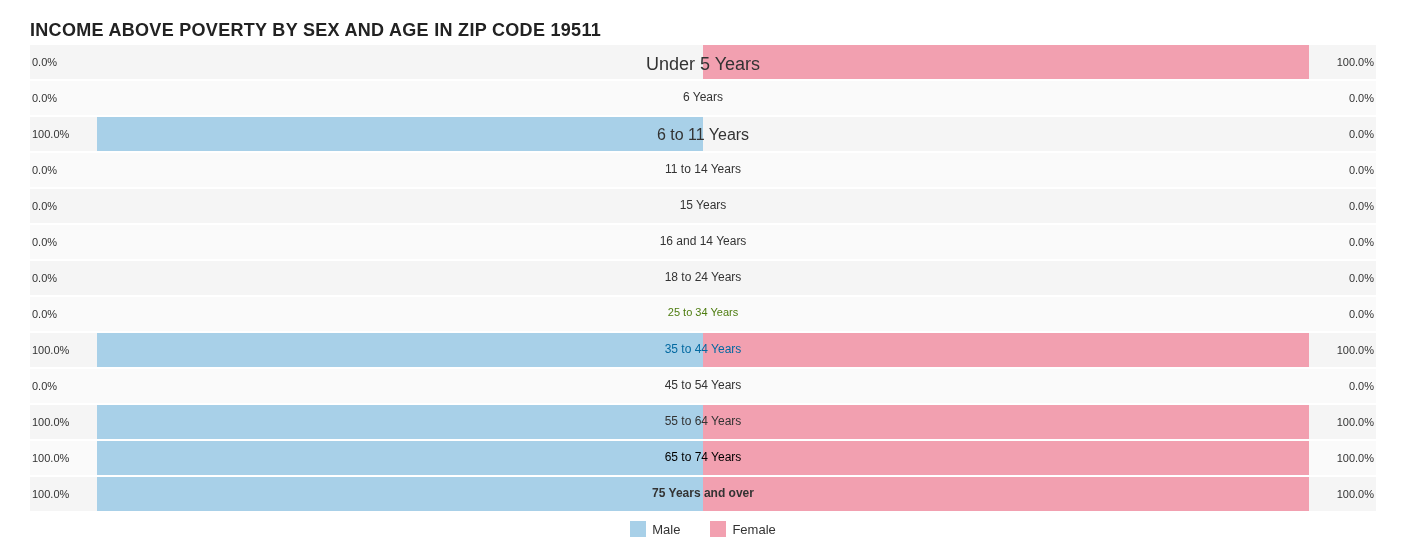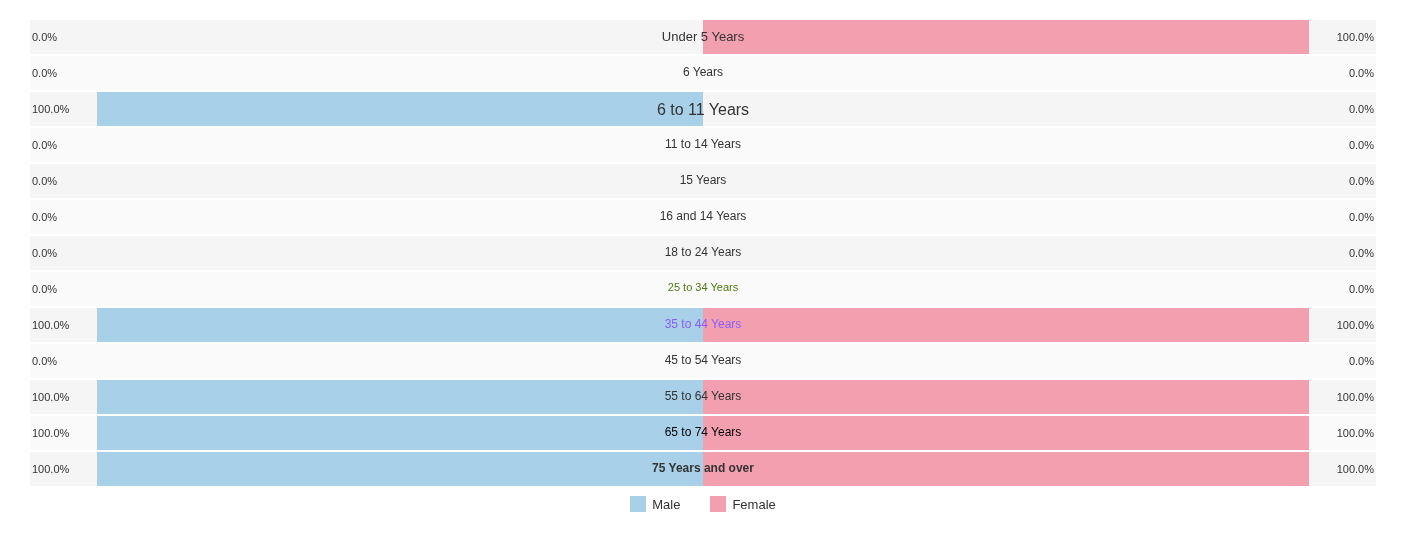--- a/index.html
+++ b/index.html
@@ -50,31 +50,32 @@
       width: 16px;
       height: 16px;
     }
     .legend-box.male { background: #a8d0e8; }
     .legend-box.female { background: #f2a0b0; }
   </style>
 </head>
 <body>
 
 <div>
+  <div class="chart-title">INCOME ABOVE POVERTY BY SEX AND AGE IN ZIP CODE 19511</div>
 
   <div class="chart-area" id="chart-area">
 
   <div class="row-wrapper" style="position: relative; height: 34px; margin-bottom: 2px; background: rgb(245, 245, 245);">
         <div style="display: flex; width: 100%; height: 100%; position: relative; align-items: center;">
           <div style="width: 50%; height: 100%; position: relative; overflow: visible;"></div>
           <div style="width: 50%; height: 100%; position: relative; overflow: visible;">
             <div style="position: absolute; left: 0px; top: 0px; height: 100%; width: 90%; background: rgb(242, 160, 176);"></div>
           </div>
         </div>
-        <div style="position: absolute; left: 50%; transform: translateX(-50%); z-index: 10; font-size: 13px; color: rgb(51, 51, 51); white-space: nowrap; top: 50%; margin-top: -8px; pointer-events: none;">Under 5 Years</div>
+        <div style="position: absolute; left: 50%; transform: translateX(-50%); z-index: 10; font-size: 18px; color: rgb(51, 51, 51); white-space: nowrap; top: 50%; margin-top: -8px; pointer-events: none;">Under 5 Years</div>
         <div style="position: absolute; left: 2px; top: 50%; transform: translateY(-50%); font-size: 11px; color: rgb(51, 51, 51); z-index: 5; white-space: nowrap;">0.0%</div>
         <div style="position: absolute; right: 2px; top: 50%; transform: translateY(-50%); font-size: 11px; color: rgb(51, 51, 51); z-index: 5; white-space: nowrap;">100.0%</div>
       </div>
       <div class="row-wrapper" style="position: relative; height: 34px; margin-bottom: 2px; background: rgb(250, 250, 250);">
         <div style="display: flex; width: 100%; height: 100%; position: relative; align-items: center;">
           <div style="width: 50%; height: 100%; position: relative; overflow: visible;"></div>
           <div style="width: 50%; height: 100%; position: relative; overflow: visible;"></div>
         </div>
         <div style="position: absolute; left: 50%; transform: translateX(-50%); z-index: 10; font-size: 12px; color: rgb(51, 51, 51); white-space: nowrap; top: 50%; margin-top: -8px; pointer-events: none;">6 Years</div>
         <div style="position: absolute; left: 2px; top: 50%; transform: translateY(-50%); font-size: 11px; color: rgb(51, 51, 51); z-index: 5; white-space: nowrap;">0.0%</div>
@@ -138,21 +139,21 @@
       </div>
       <div class="row-wrapper" style="position: relative; height: 34px; margin-bottom: 2px; background: rgb(245, 245, 245);">
         <div style="display: flex; width: 100%; height: 100%; position: relative; align-items: center;">
           <div style="width: 50%; height: 100%; position: relative; overflow: visible;">
             <div style="position: absolute; right: 0px; top: 0px; height: 100%; width: 90%; background: rgb(168, 208, 232);"></div>
           </div>
           <div style="width: 50%; height: 100%; position: relative; overflow: visible;">
             <div style="position: absolute; left: 0px; top: 0px; height: 100%; width: 90%; background: rgb(242, 160, 176);"></div>
           </div>
         </div>
-        <div style="position: absolute; left: 50%; transform: translateX(-50%); z-index: 10; font-size: 12px; color: #8b5cf6; white-space: nowrap; top: 50%; margin-top: -8px; pointer-events: none;">35 to 44 Years</div>
+        <div style="position: absolute; left: 50%; transform: translateX(-50%); z-index: 10; font-size: 12px; color: #0369a1; white-space: nowrap; top: 50%; margin-top: -8px; pointer-events: none;">35 to 44 Years</div>
         <div style="position: absolute; left: 2px; top: 50%; transform: translateY(-50%); font-size: 11px; color: rgb(51, 51, 51); z-index: 5; white-space: nowrap;">100.0%</div>
         <div style="position: absolute; right: 2px; top: 50%; transform: translateY(-50%); font-size: 11px; color: rgb(51, 51, 51); z-index: 5; white-space: nowrap;">100.0%</div>
       </div>
       <div class="row-wrapper" style="position: relative; height: 34px; margin-bottom: 2px; background: rgb(250, 250, 250);">
         <div style="display: flex; width: 100%; height: 100%; position: relative; align-items: center;">
           <div style="width: 50%; height: 100%; position: relative; overflow: visible;"></div>
           <div style="width: 50%; height: 100%; position: relative; overflow: visible;"></div>
         </div>
         <div style="position: absolute; left: 50%; transform: translateX(-50%); z-index: 10; font-size: 12px; color: rgb(51, 51, 51); white-space: nowrap; top: 50%; margin-top: -8px; pointer-events: none;">45 to 54 Years</div>
         <div style="position: absolute; left: 2px; top: 50%; transform: translateY(-50%); font-size: 11px; color: rgb(51, 51, 51); z-index: 5; white-space: nowrap;">0.0%</div>

